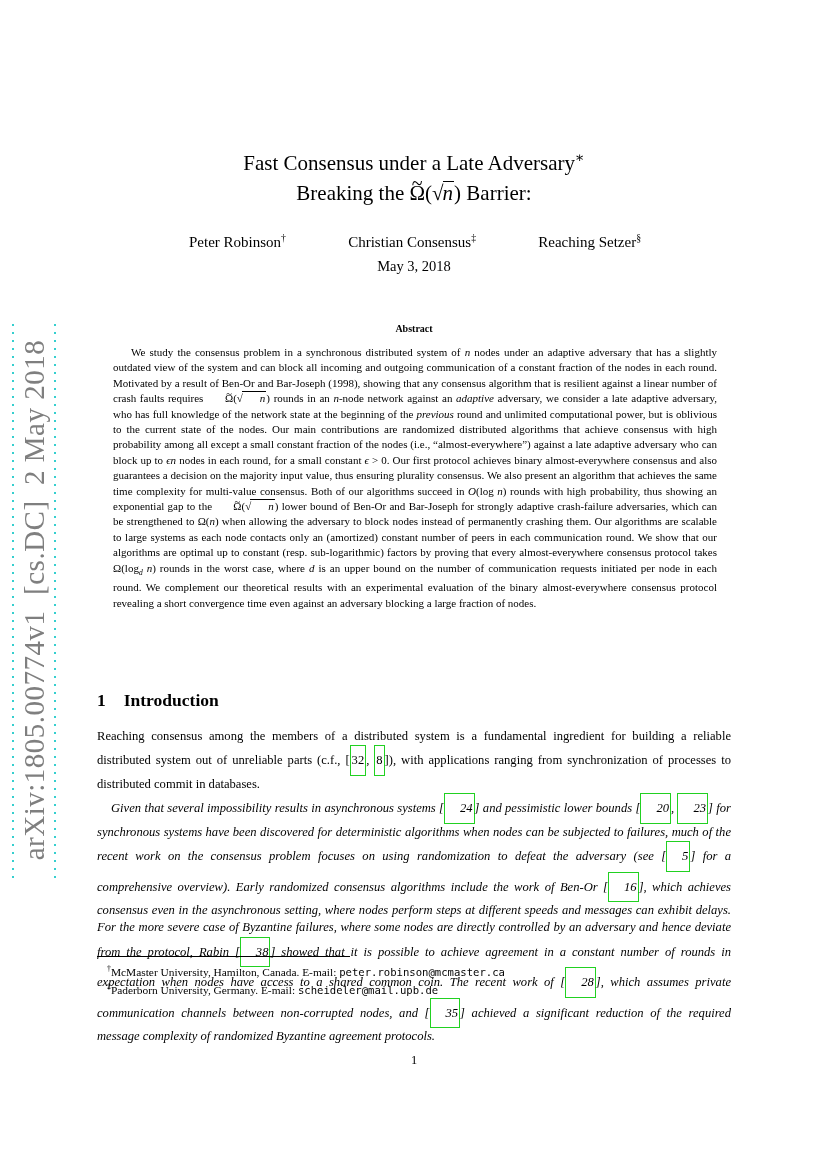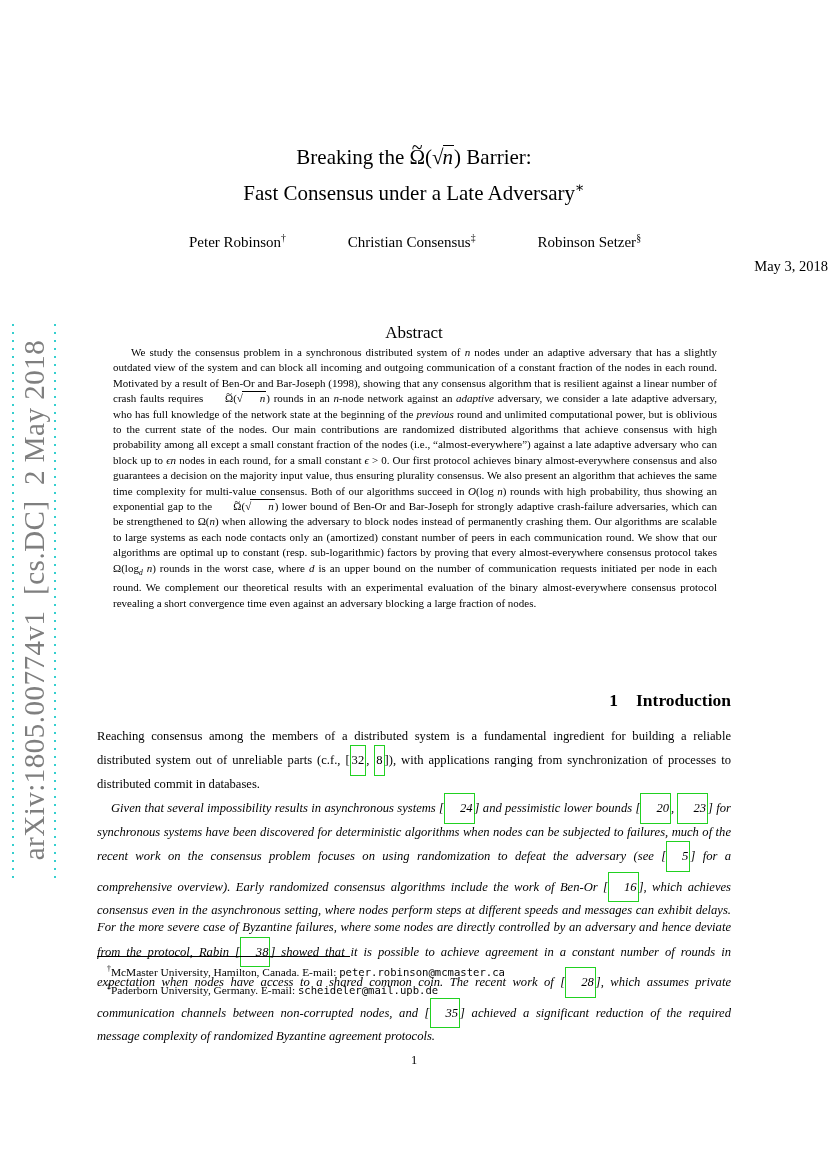--- a/index.html
+++ b/index.html
@@ -44,36 +44,36 @@
   
   .authors{
     position:absolute;left:189px;top:229px;width:452px;
     display:flex;justify-content:space-between;
     font-size:15px;line-height:17px;
   }
   .authors sup{font-size:0.65em;vertical-align:super;}
   
   .date{
     position:absolute;left:0;top:258px;width:828px;
-    text-align:right;font-size:14.5px;
+    text-align:center;font-size:14.5px;
   }
   
   .abs-head{
     position:absolute;left:0;top:323px;width:828px;
-    text-align:center;font-weight:normal;font-size:17px;
+    text-align:center;font-weight:bold;font-size:10px;
   }
   .abs-body{
     position:absolute;left:113px;top:345px;width:604px;
     font-size:11px;line-height:15.4px;
     text-align:justify;text-indent:18px;
   }
   
   .sec-head{
     position:absolute;left:97px;top:690px;width:634px;
-    font-weight:bold;font-size:17.5px;text-align:right;
+    font-weight:bold;font-size:17.5px;
   }
   .sec-num{margin-right:18px;}
   
   .body-text{
     position:absolute;left:97px;top:728px;width:634px;
     font-size:12.6px;line-height:17.25px;text-align:justify;
   }
   .body-text p{margin:0;}
   .body-text p.indent{text-indent:14px;font-style:italic;}
   
@@ -112,28 +112,28 @@
   }
 </style>
 </head>
 <body>
 
 <div class="page">
 
   <div class="watermark">arXiv:1805.00774v1  [cs.DC]  2 May 2018</div>
 
   <div class="title">
+    <div><span class="s-r">Fast Consensus under a Late Adversary</span><span class="s-sup">∗</span></div>
     <div><span class="s-r">Breaking the </span><span class="s-tilde">Ω</span><span class="s-r">(√</span><span class="s-ovl">n</span><span class="s-r">) Barrier:</span></div>
-    <div><span class="s-r">Fast Consensus under a Late Adversary</span><span class="s-sup">∗</span></div>
   </div>
 
   <div class="authors">
     <span class="author"><span>Peter Robinson</span><sup>†</sup></span>
     <span class="author"><span>Christian Consensus</span><sup>‡</sup></span>
-    <span class="author"><span>Robinson Setzer</span><sup>§</sup></span>
+    <span class="author"><span>Reaching Setzer</span><sup>§</sup></span>
   </div>
 
   <div class="date">May 3, 2018</div>
 
   <div class="abs-head">Abstract</div>
 
   <div class="abs-body"><span class="s-r">We study the consensus problem in a synchronous distributed system of </span><span class="s-m">n</span><span class="s-r"> nodes under an adaptive adversary that has a slightly outdated view of the system and can block all incoming and outgoing communication of a constant fraction of the nodes in each round. Motivated by a result of Ben-Or and Bar-Joseph (1998), showing that any consensus algorithm that is resilient against a linear number of crash faults requires </span><span class="s-tilde">Ω</span><span class="s-r">(√</span><span class="s-ovl">n</span><span class="s-r">) rounds in an </span><span class="s-m">n</span><span class="s-r">-node network against an </span><span class="s-i">adaptive</span><span class="s-r"> adversary, we consider a late adaptive adversary, who has full knowledge of the network state at the beginning of the </span><span class="s-i">previous</span><span class="s-r"> round and unlimited computational power, but is oblivious to the current state of the nodes. Our main contributions are randomized distributed algorithms that achieve consensus with high probability among all except a small constant fraction of the nodes (i.e., “almost-everywhere”) against a late adaptive adversary who can block up to </span><span class="s-m">ϵn</span><span class="s-r"> nodes in each round, for a small constant </span><span class="s-m">ϵ</span><span class="s-r"> &gt; 0. Our first protocol achieves binary almost-everywhere consensus and also guarantees a decision on the majority input value, thus ensuring plurality consensus. We also present an algorithm that achieves the same time complexity for multi-value consensus. Both of our algorithms succeed in </span><span class="s-m">O</span><span class="s-r">(log </span><span class="s-m">n</span><span class="s-r">) rounds with high probability, thus showing an exponential gap to the </span><span class="s-tilde">Ω</span><span class="s-r">(√</span><span class="s-ovl">n</span><span class="s-r">) lower bound of Ben-Or and Bar-Joseph for strongly adaptive crash-failure adversaries, which can be strengthened to Ω(</span><span class="s-m">n</span><span class="s-r">) when allowing the adversary to block nodes instead of permanently crashing them. Our algorithms are scalable to large systems as each node contacts only an (amortized) constant number of peers in each communication round. We show that our algorithms are optimal up to constant (resp. sub-logarithmic) factors by proving that every almost-everywhere consensus protocol takes Ω(log</span><span class="s-sub">d</span><span class="s-r"> </span><span class="s-m">n</span><span class="s-r">) rounds in the worst case, where </span><span class="s-m">d</span><span class="s-r"> is an upper bound on the number of communication requests initiated per node in each round. We complement our theoretical results with an experimental evaluation of the binary almost-everywhere consensus protocol revealing a short convergence time even against an adversary blocking a large fraction of nodes.</span></div>
 
   <div class="sec-head">
     <span class="sec-num">1</span><span>Introduction</span>

